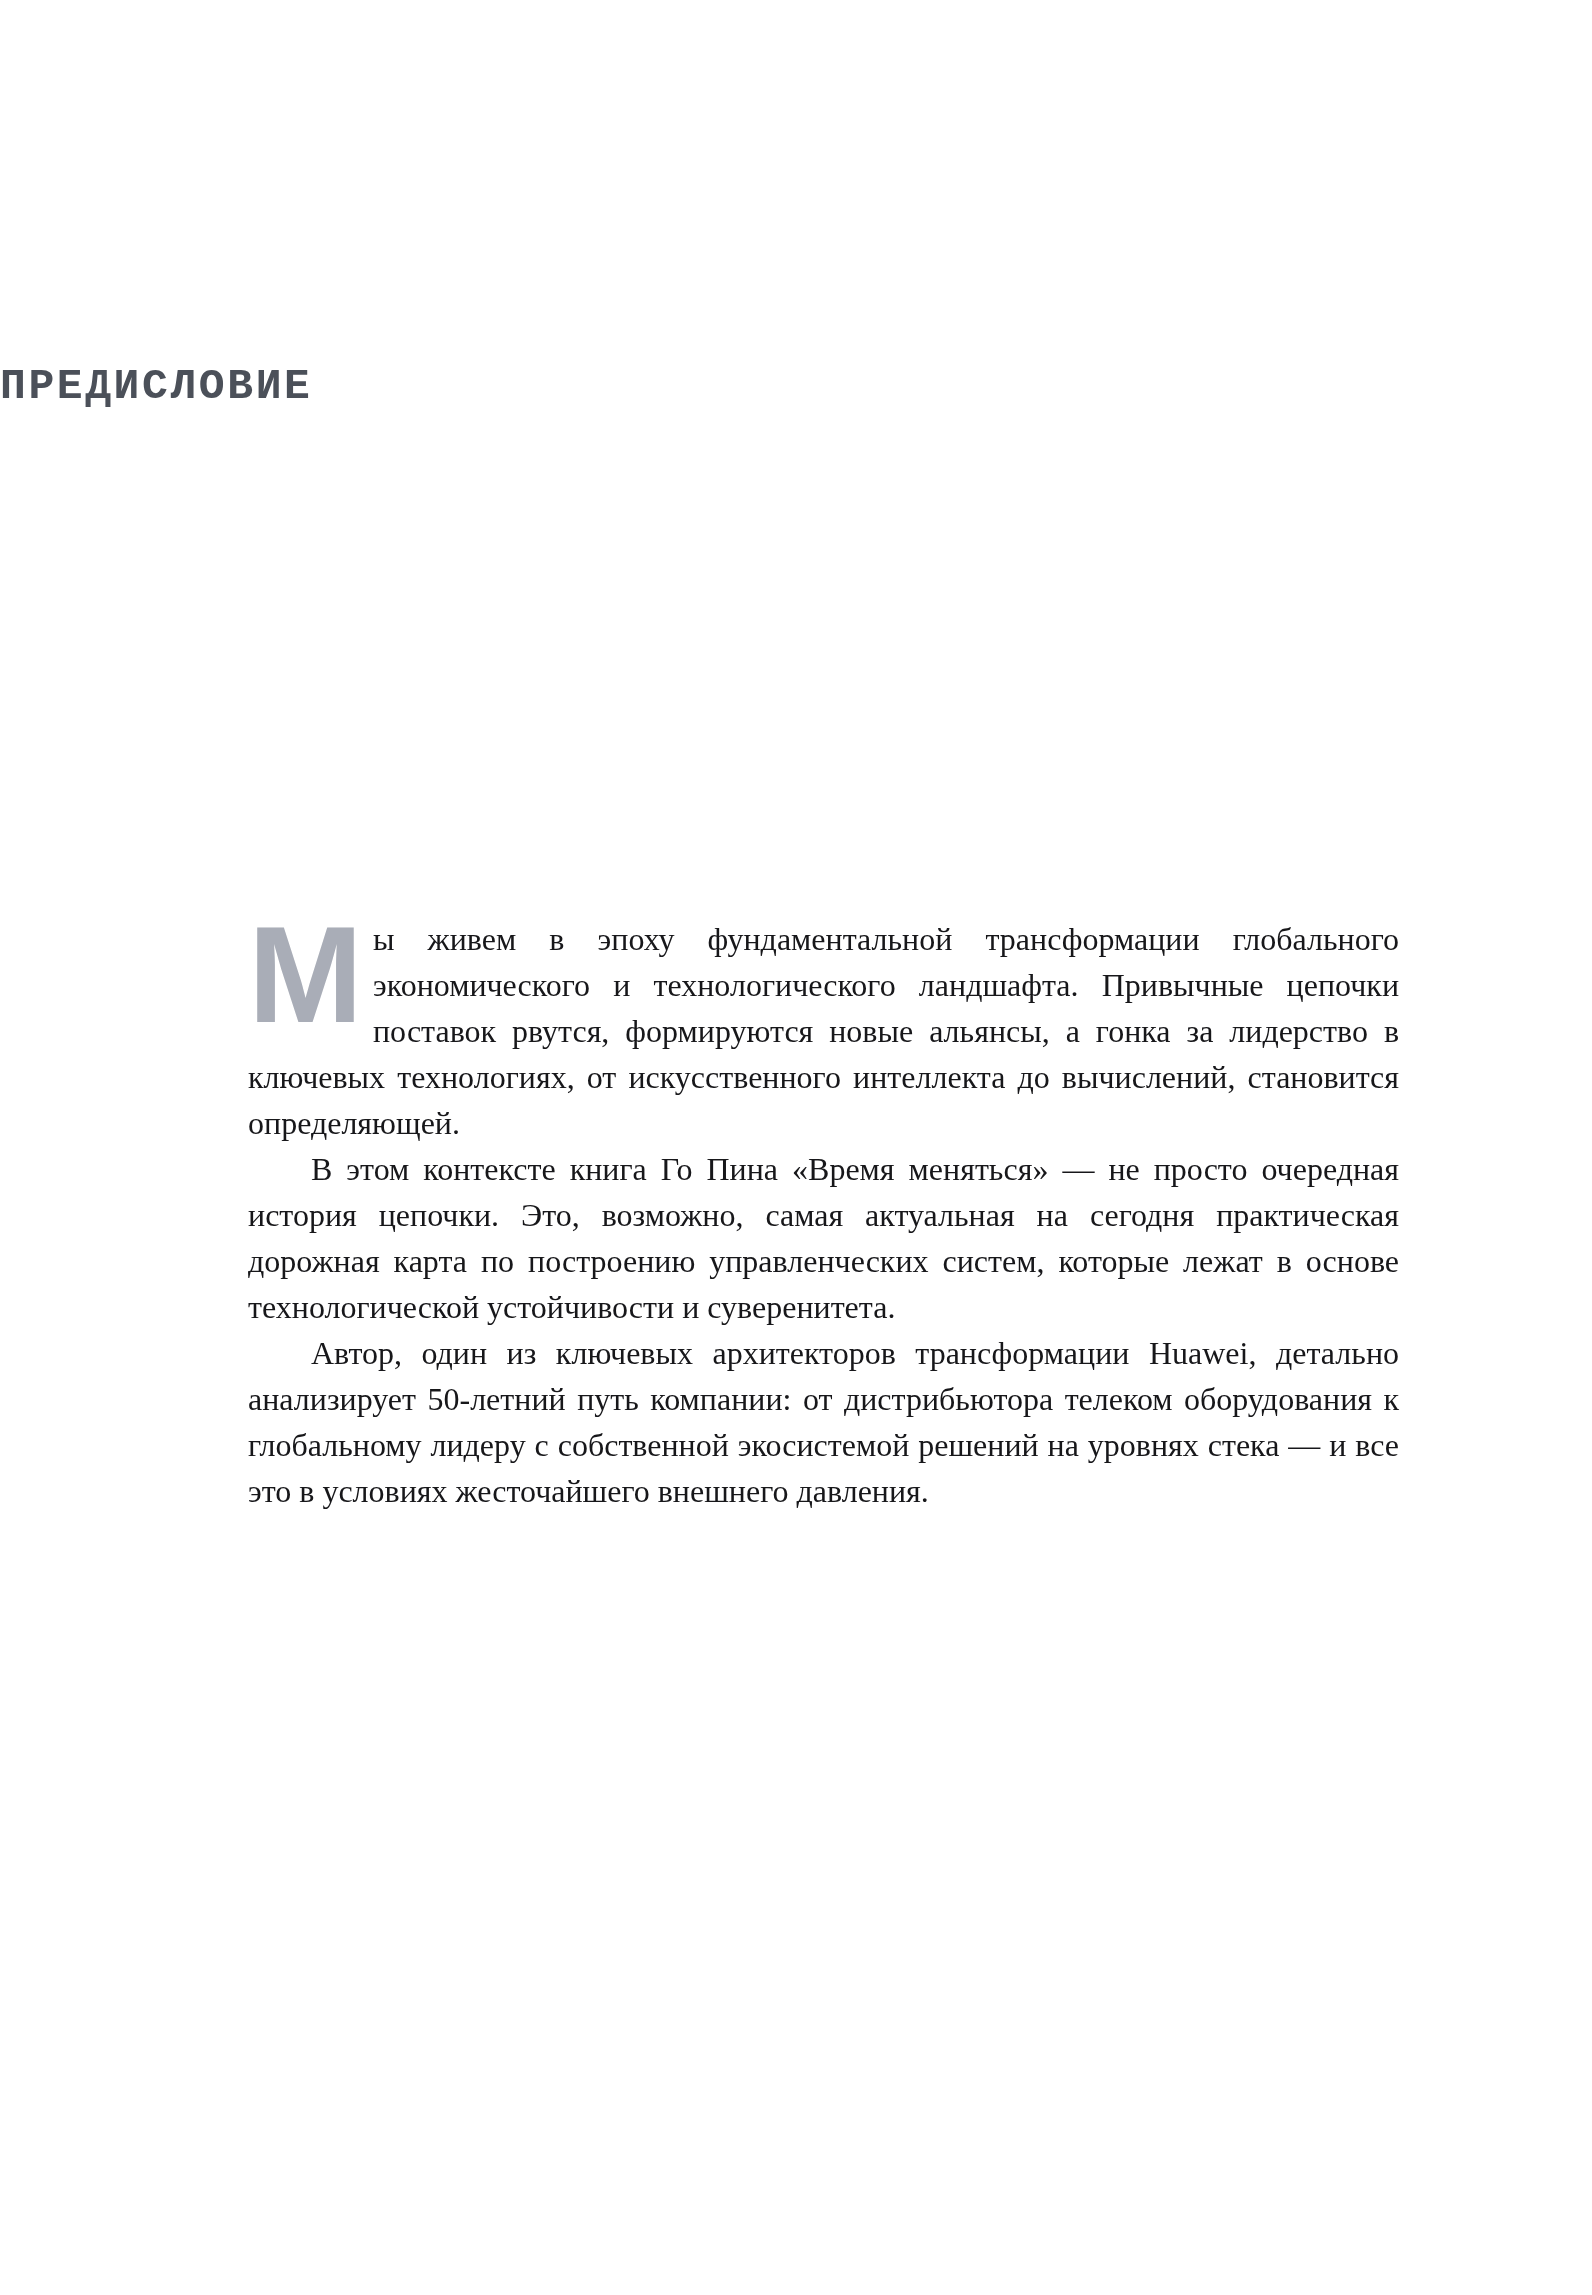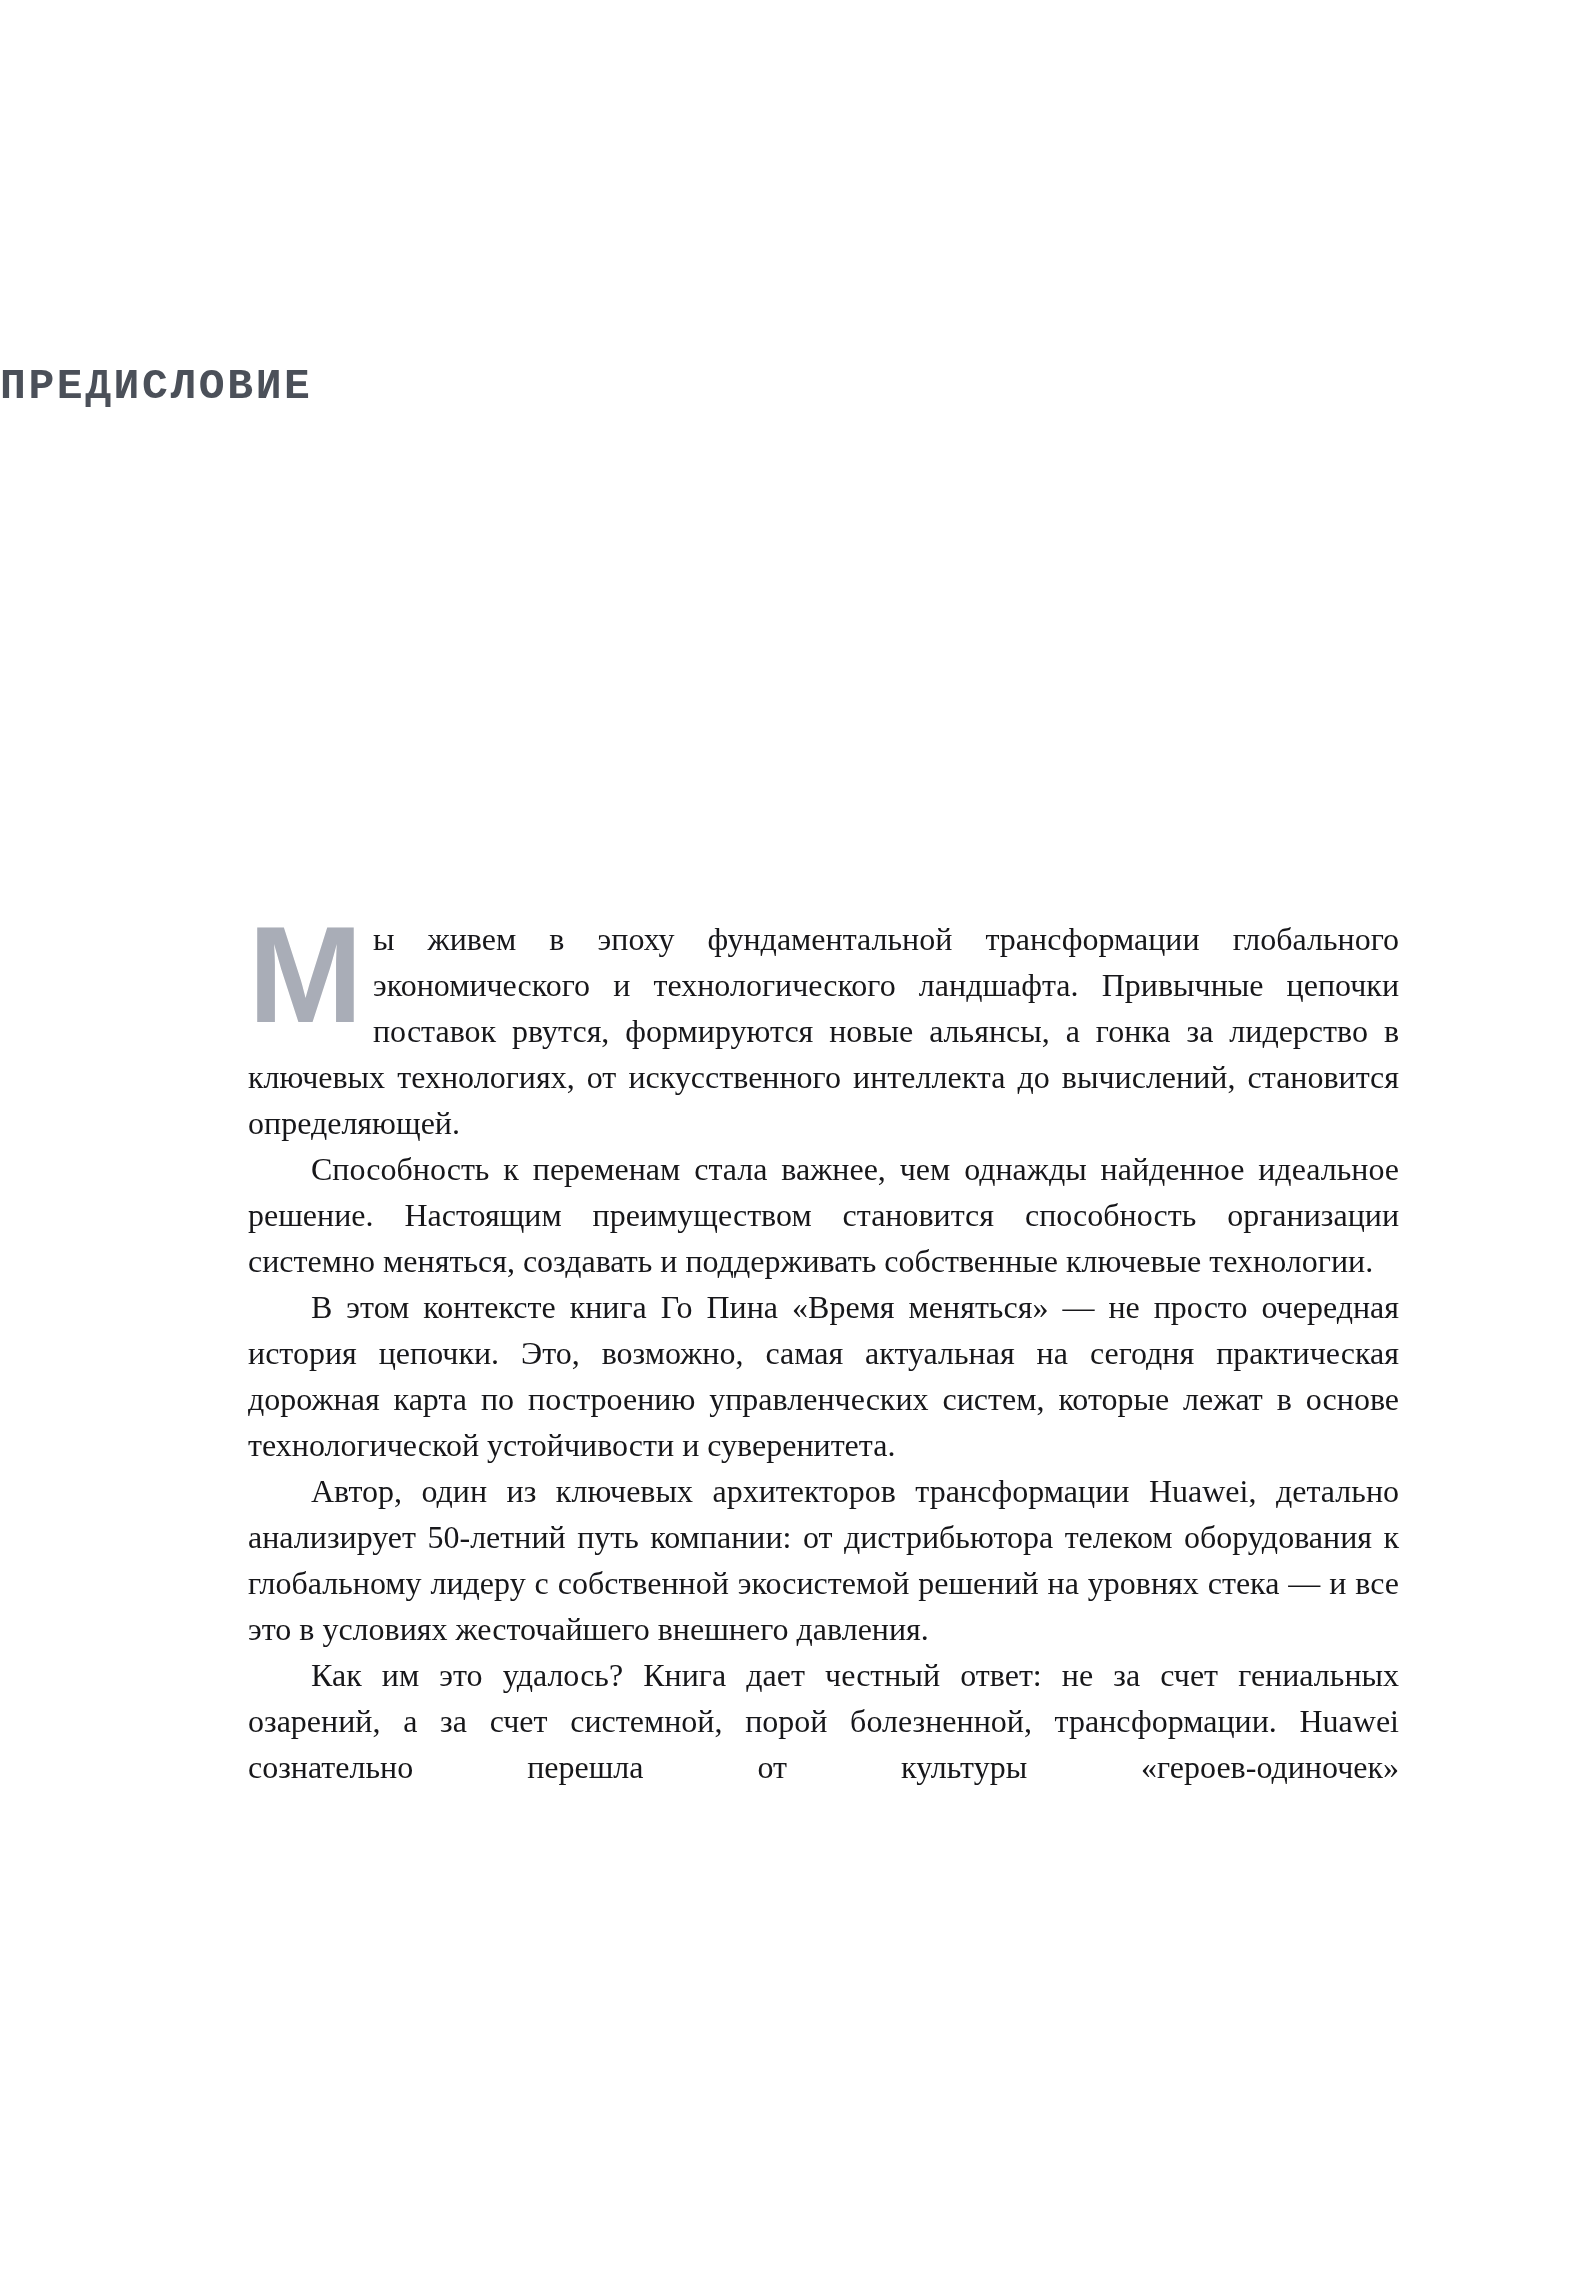--- a/index.html
+++ b/index.html
@@ -86,24 +86,22 @@
 <body>
 
 <div class="page">
 
   <h1 class="chapter-heading">ПРЕДИСЛОВИЕ</h1>
 
   <div class="textblock">
 
     <p class="first"><span class="dropcap">М</span><span>ы живем в эпоху фундаментальной трансформации глобального экономического и технологического ландшафта. Привычные цепочки поставок рвутся, формируются новые альянсы, а гонка за лидерство в ключевых технологиях, от искусственного интеллекта до вычислений, становится определяющей.</span></p>
 
-    <p><span>Способность к переменам стала важнее, чем однажды найденное идеальное решение. Настоящим преимуществом становится способность организации системно меняться, создавать и поддерживать собственные ключевые технологии.</span></p>
 
     <p><span>В этом контексте книга Го Пина «Время меняться» — не просто очередная история цепочки. Это, возможно, самая актуальная на сегодня практическая дорожная карта по построению управленческих систем, которые лежат в основе технологической устойчивости и суверенитета.</span></p>
 
     <p><span>Автор, один из ключевых архитекторов трансформации Huawei, детально анализирует 50-летний путь компании: от дистрибьютора телеком оборудования к глобальному лидеру с собственной экосистемой решений на уровнях стека — и все это в условиях жесточайшего внешнего давления.</span></p>
 
-    <p class="fragment-end"><span>Как им это удалось? Книга дает честный ответ: не за счет гениальных озарений, а за счет системной, порой болезненной, трансформации. Huawei сознательно перешла от культуры «героев-одиночек»</span></p>
 
   </div>
 
 </div>
 
 
 </body></html>

